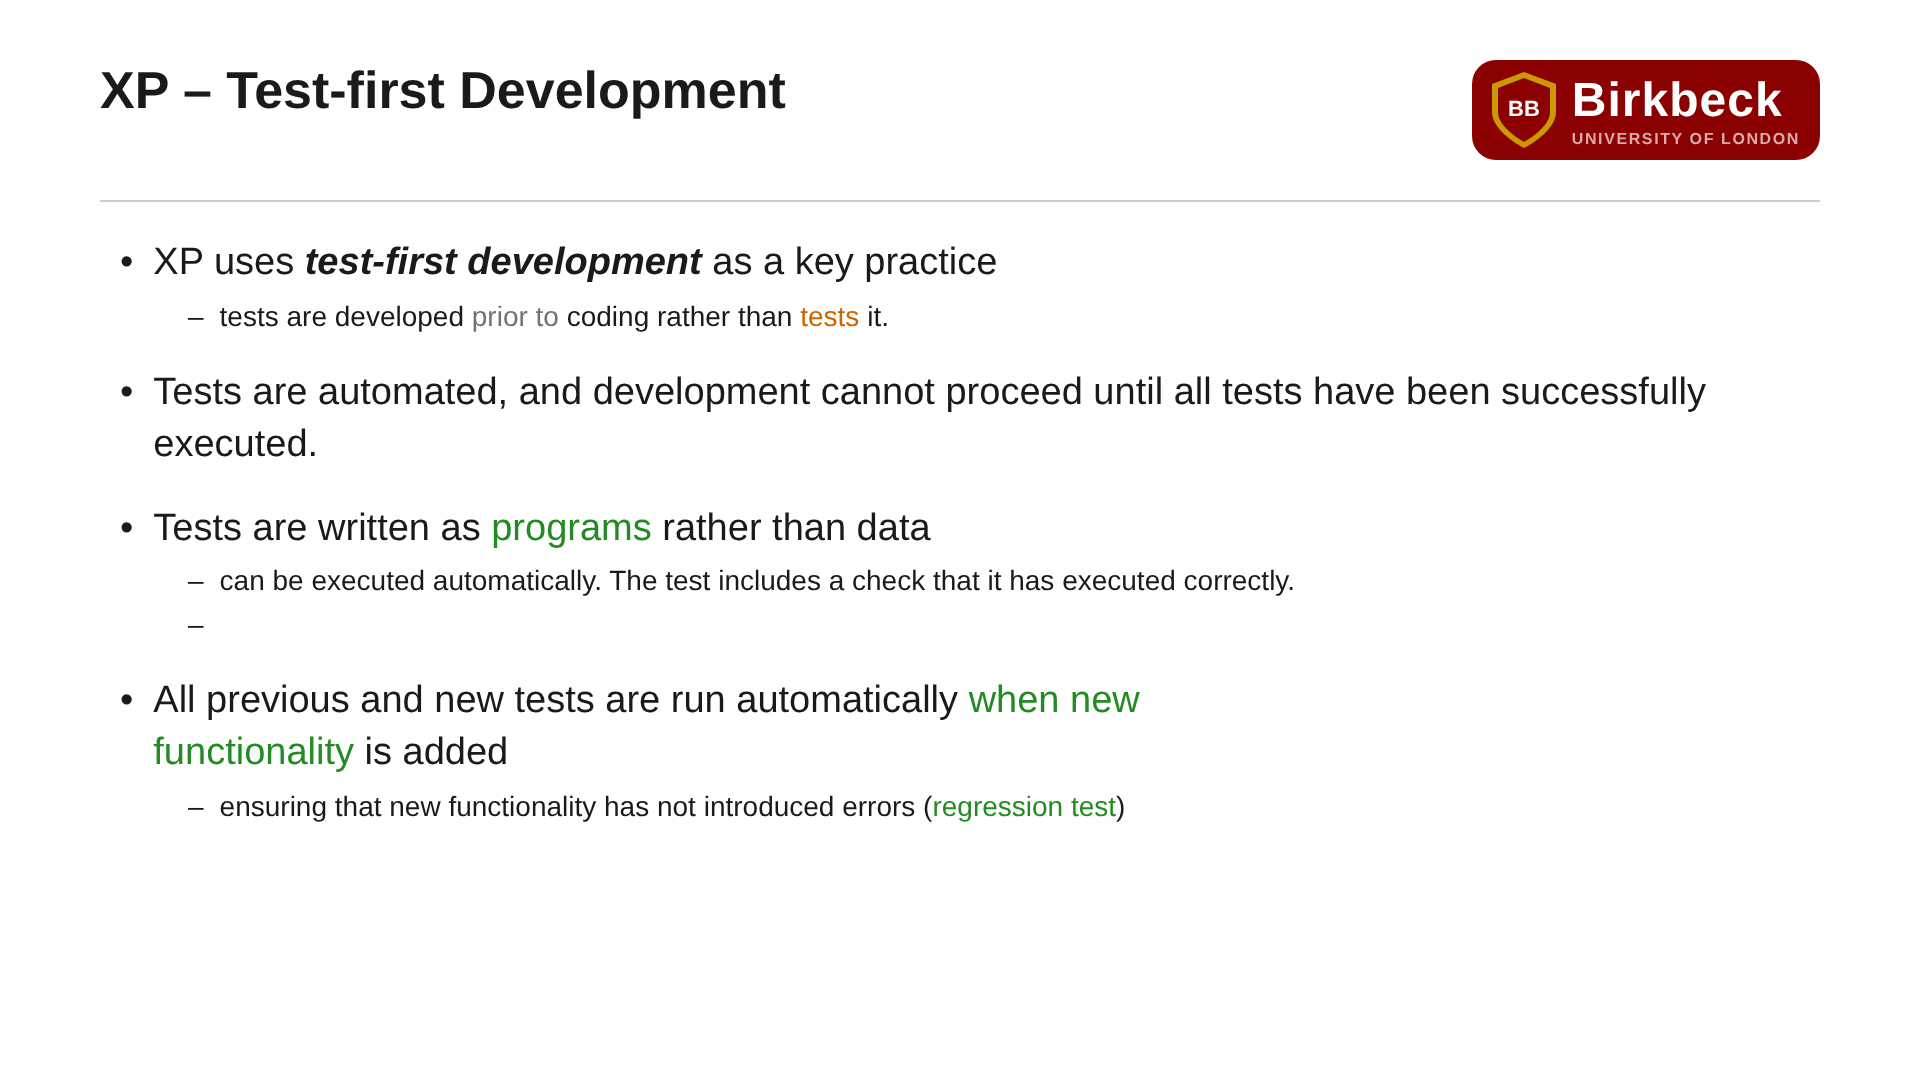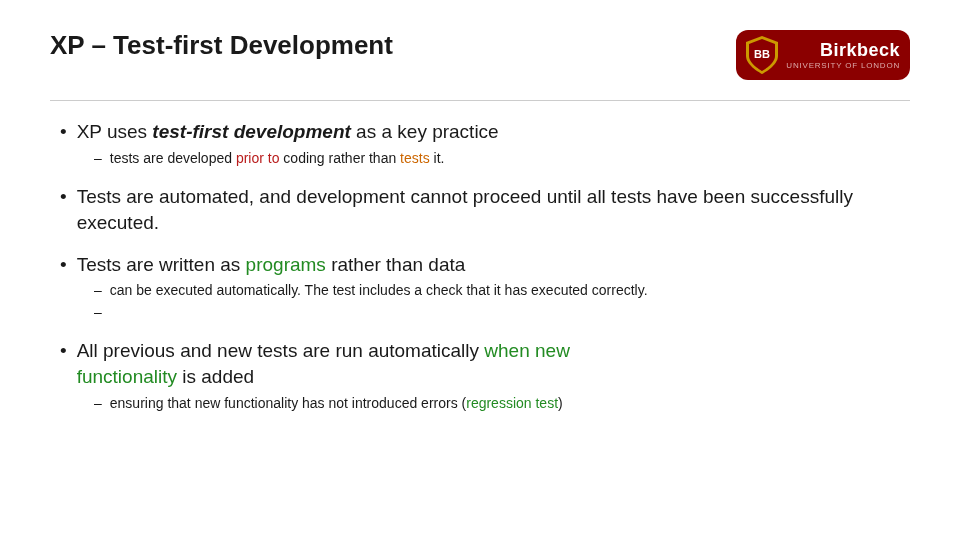--- a/index.html
+++ b/index.html
@@ -50,31 +50,31 @@
       flex-shrink: 0;
     }
 
     .logo-text-block {
       display: flex;
       flex-direction: column;
     }
 
     .logo-birkbeck {
       color: #ffffff;
-      font-size: 18px;
+      font-size: 24px;
       font-weight: bold;
       letter-spacing: 0.5px;
-      text-align: right;
     }
 
     .logo-subtitle {
       color: #ddaaaa;
       font-size: 8px;
       letter-spacing: 0.8px;
       text-transform: uppercase;
+      font-weight: bold;
     }
 
     .content {
       padding-left: 10px;
     }
 
     .bullet-item {
       margin-bottom: 16px;
     }
 
@@ -164,21 +164,21 @@
       <div class="bullet-main">
         <span class="bullet-dot">•</span>
         <span class="bullet-text">
           XP uses <span class="bold-italic">test-first development</span> as a key practice
         </span>
       </div>
       <div class="sub-bullets">
         <div class="sub-bullet">
           <span class="sub-dash">–</span>
           <span class="sub-text">
-            tests are developed <span style="color:#b91c1c">prior to</span> coding rather than <span style="color:#cc6600">tests</span> it.
+            tests are developed <span style="color:#737373">prior to</span> coding rather than <span style="color:#cc6600">tests</span> it.
           </span>
         </div>
       </div>
     </div>
 
     <div class="bullet-item">
       <div class="bullet-main">
         <span class="bullet-dot">•</span>
         <span class="bullet-text">
           Tests are automated, and development cannot proceed until all tests have been successfully executed.

